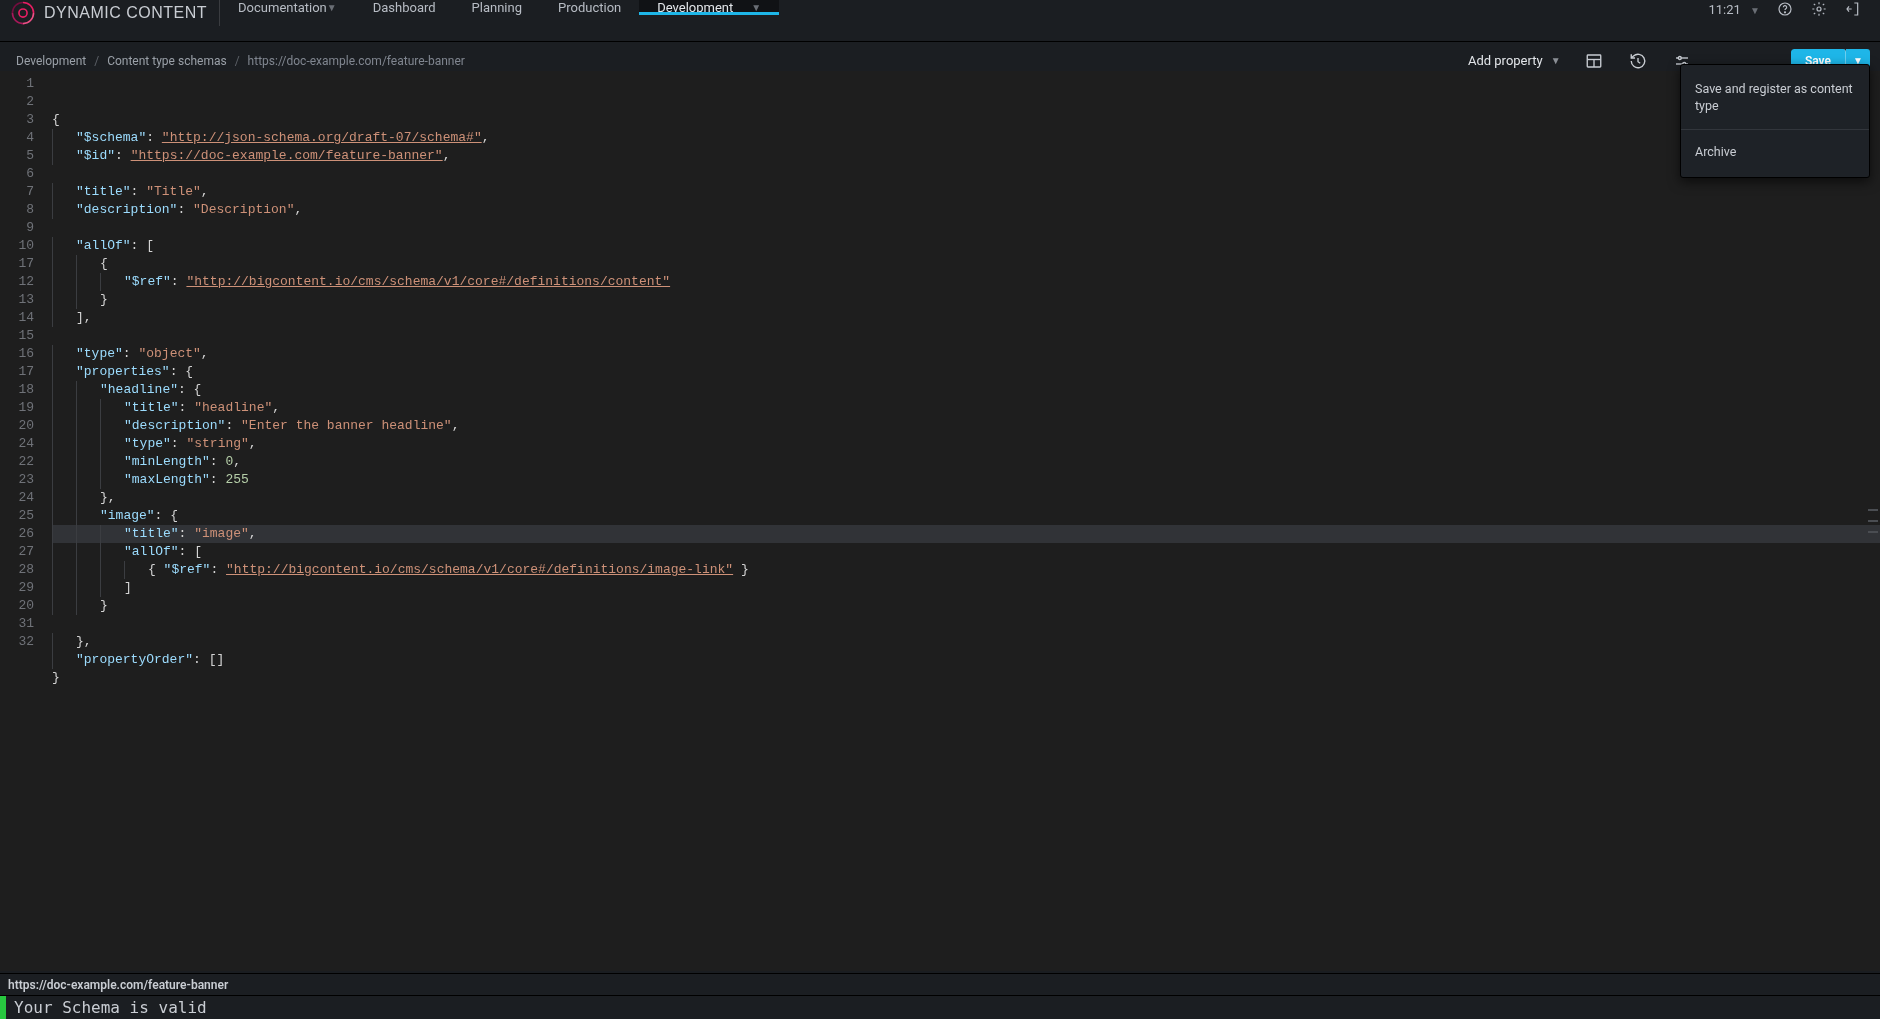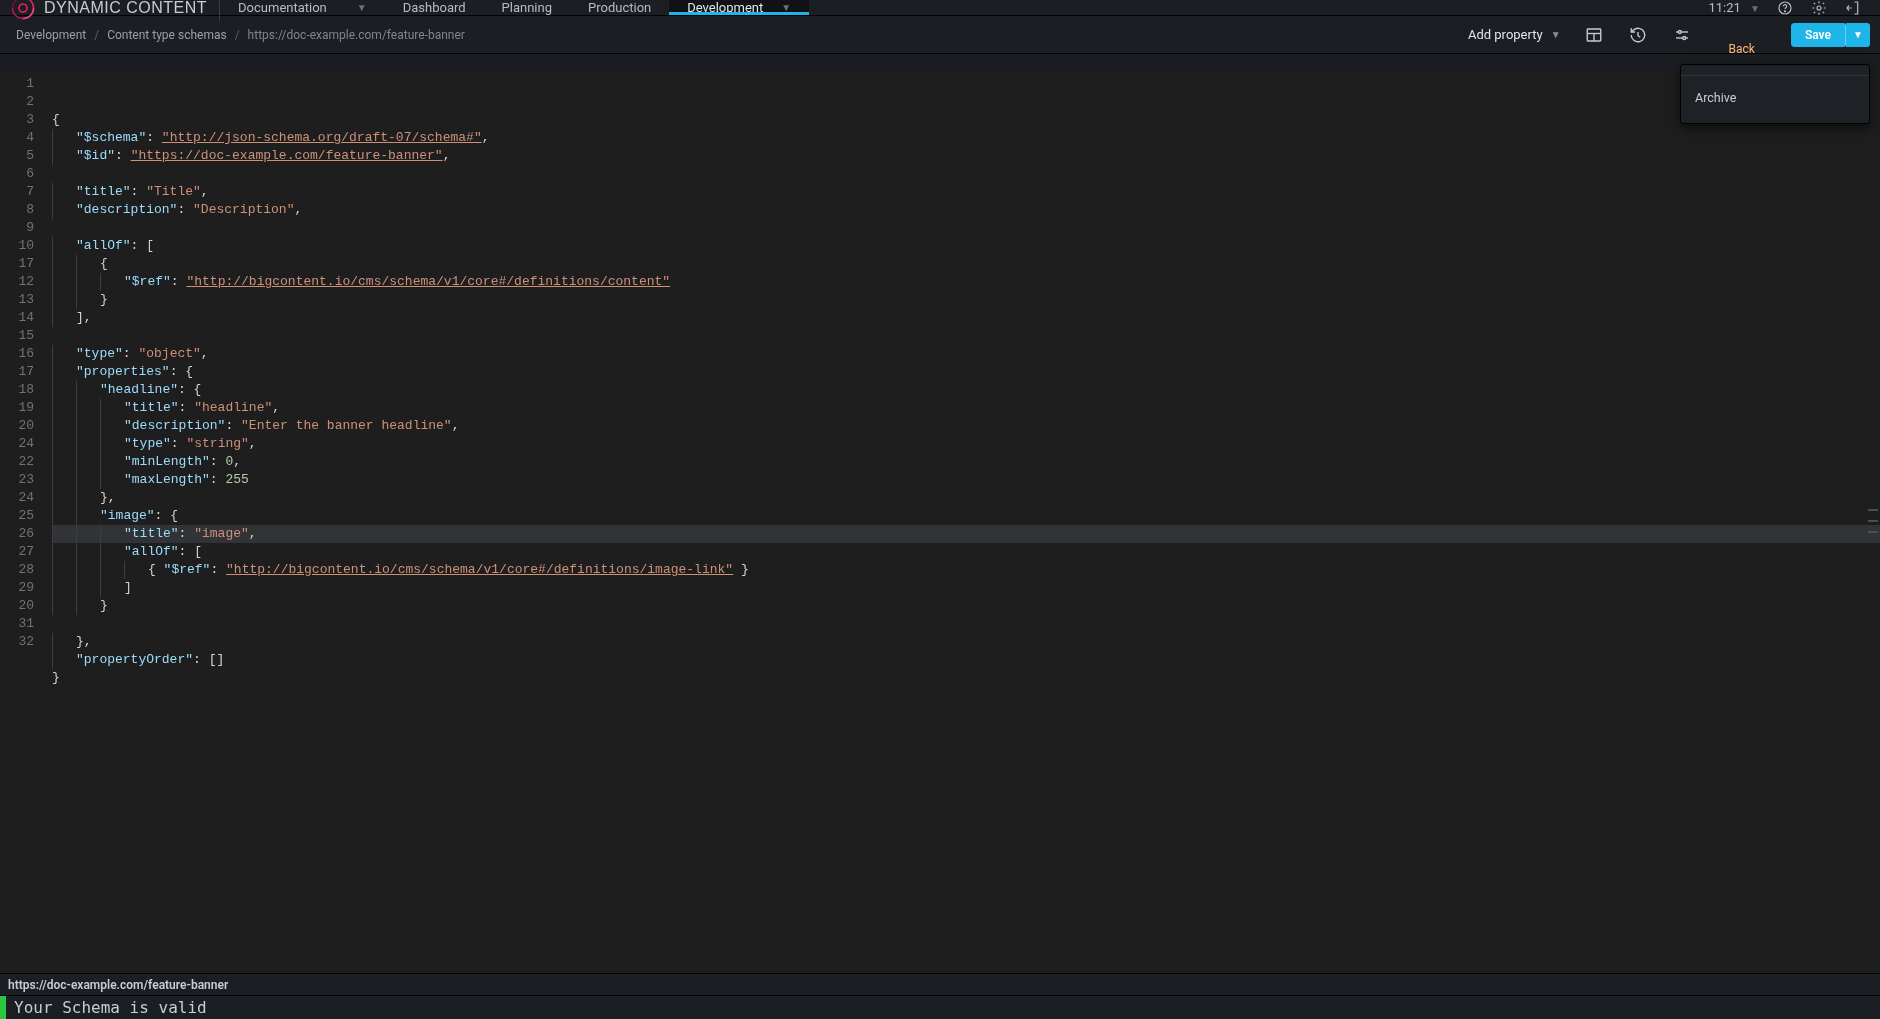--- a/index.html
+++ b/index.html
@@ -7,23 +7,23 @@
   body {
     font-family: -apple-system, BlinkMacSystemFont, "Segoe UI", Roboto, Helvetica, Arial, sans-serif;
     background: #1a1d21;
     color: #ccc;
     font-size: 13px;
     overflow: hidden;
   }
 
   
   .topbar {
-    height: 16px;
-    display: flex;
-    align-items: center;
+    height: 42px;
+    display: flex;
+    align-items: flex-start;
     background: #1b1e22;
     border-bottom: 1px solid #000;
   }
   .logo-wrap {
     display: flex;
     align-items: center;
     padding: 0 12px 0 10px;
     border-right: 1px solid #3a3c40;
   }
   .logo-swirl {
@@ -35,21 +35,20 @@
     font-family: Impact, "Arial Black", sans-serif;
     font-size: 16px;
     letter-spacing: 0.5px;
     color: #c9cdd3;
   }
   .nav-doc {
     display: flex; align-items: center;
     padding: 0 18px;
     color: #b7bcc4;
     cursor: pointer;
-    gap: 30px;
   }
   .nav-doc .chev { color: #6a6e75; font-size: 10px; }
   .tabs {
     display: flex;
     align-items: stretch;
   }
   .tab {
     display: flex; align-items: center;
     padding: 0 18px;
     color: #b7bcc4;
@@ -355,20 +354,23 @@
         <span>Save</span>
       </div>
       <div class="btn-save-chev">
         <span style="font-size:10px;">▼</span>
       </div>
     </div>
   </div>
 </div>
 
 <div class="save-menu">
+  <div class="sm-item">
+    <span>Save and register as content type</span>
+  </div>
   <div class="sm-div"></div>
   <div class="sm-item">
     <span>Archive</span>
   </div>
 </div>
 
 <div class="editor-area">
   <div class="gutter" id="gutter">
       <div>1</div>
       <div>2</div>

